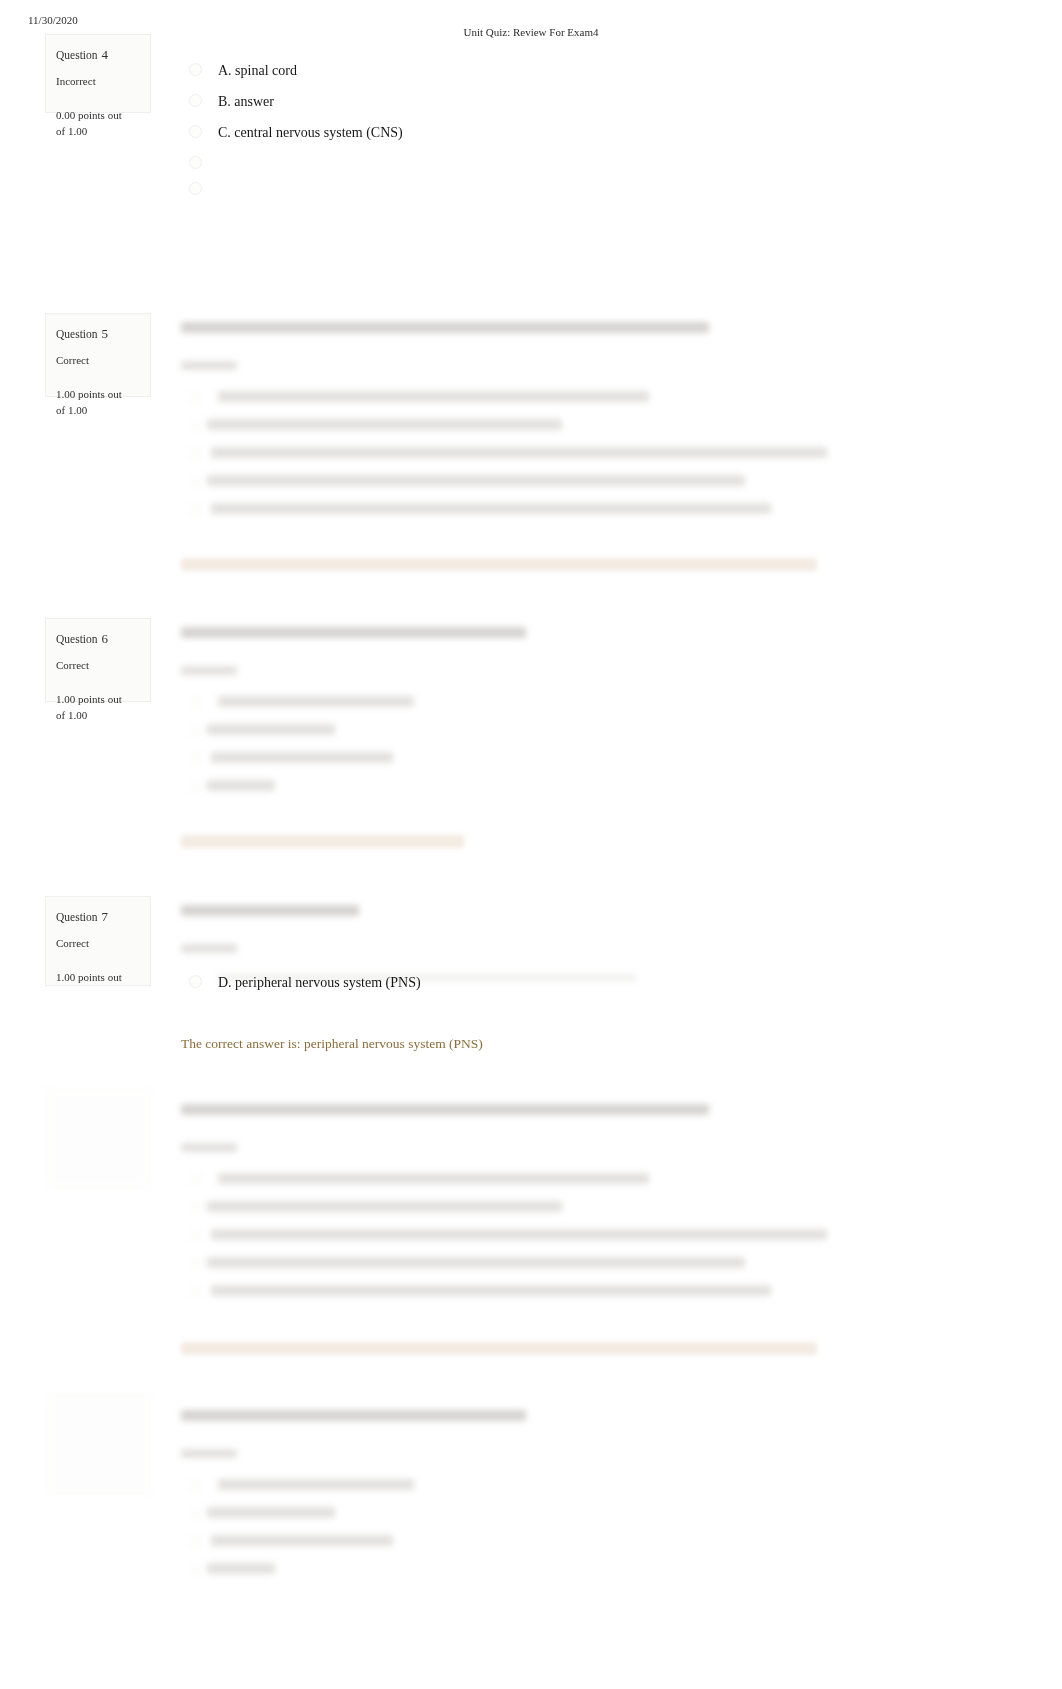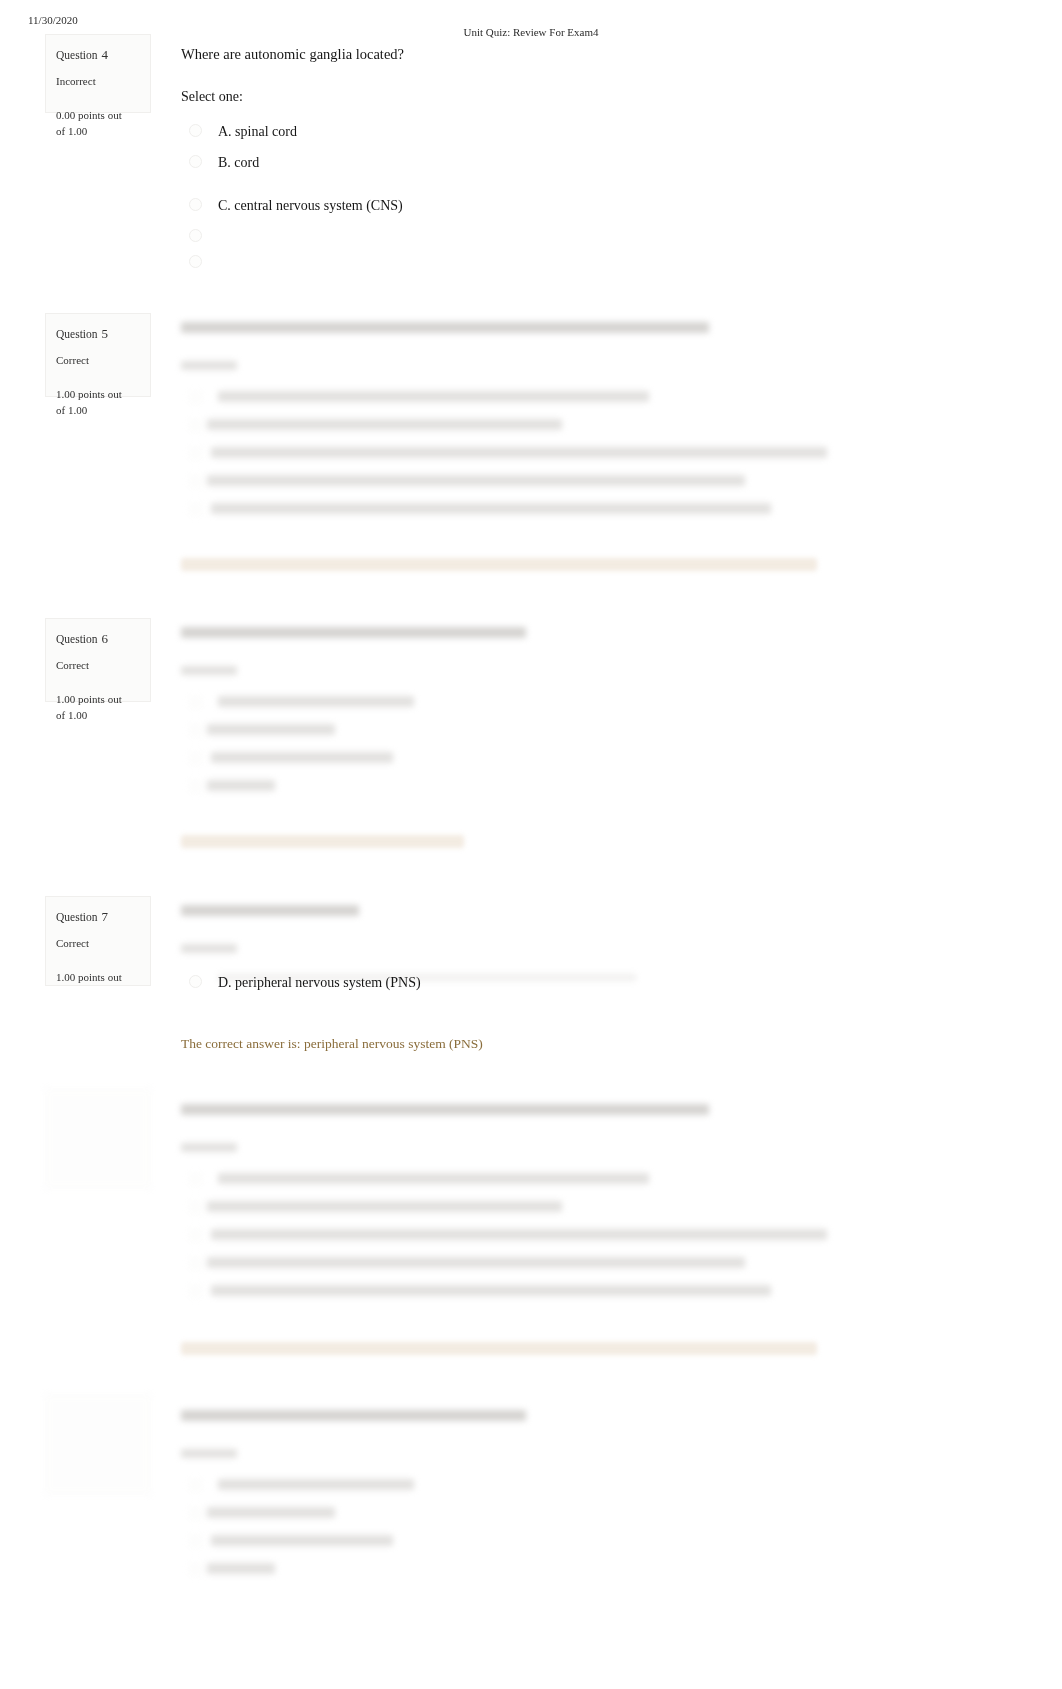--- a/index.html
+++ b/index.html
@@ -61,32 +61,30 @@
     <span>Question</span><b>4</b>
   </div>
   <div class="q-state">Incorrect</div>
   <div class="q-grade">
     <span>0.00 points out</span><br>
     <span>of 1.00</span>
   </div>
 </div>
 
 <div class="qbody" style="top:44px;width:700px;">
-  <div class="qtext">Where are autonomic ganglia located?</div>
-  <div class="select-one" style="margin-top:23px;">Select one:</div>
 
   <div class="opt" style="margin-top:16px;">
     <span class="radio"></span>
     <span>A. spinal cord</span>
   </div>
   <div class="opt" style="margin-top:10px;">
     <span class="radio"></span>
-    <span>B. cord</span>
-  </div>
-  <div class="opt" style="margin-top:22px;">
+    <span>B. answer</span>
+  </div>
+  <div class="opt" style="margin-top:10px;">
     <span class="radio"></span>
     <span>C. central nervous system (CNS)</span>
   </div>
   <div class="opt" style="margin-top:10px;height:16px;">
     <span class="radio"></span>
     <span></span>
   </div>
   <div class="opt" style="margin-top:10px;height:16px;">
     <span class="radio"></span>
     <span></span>

